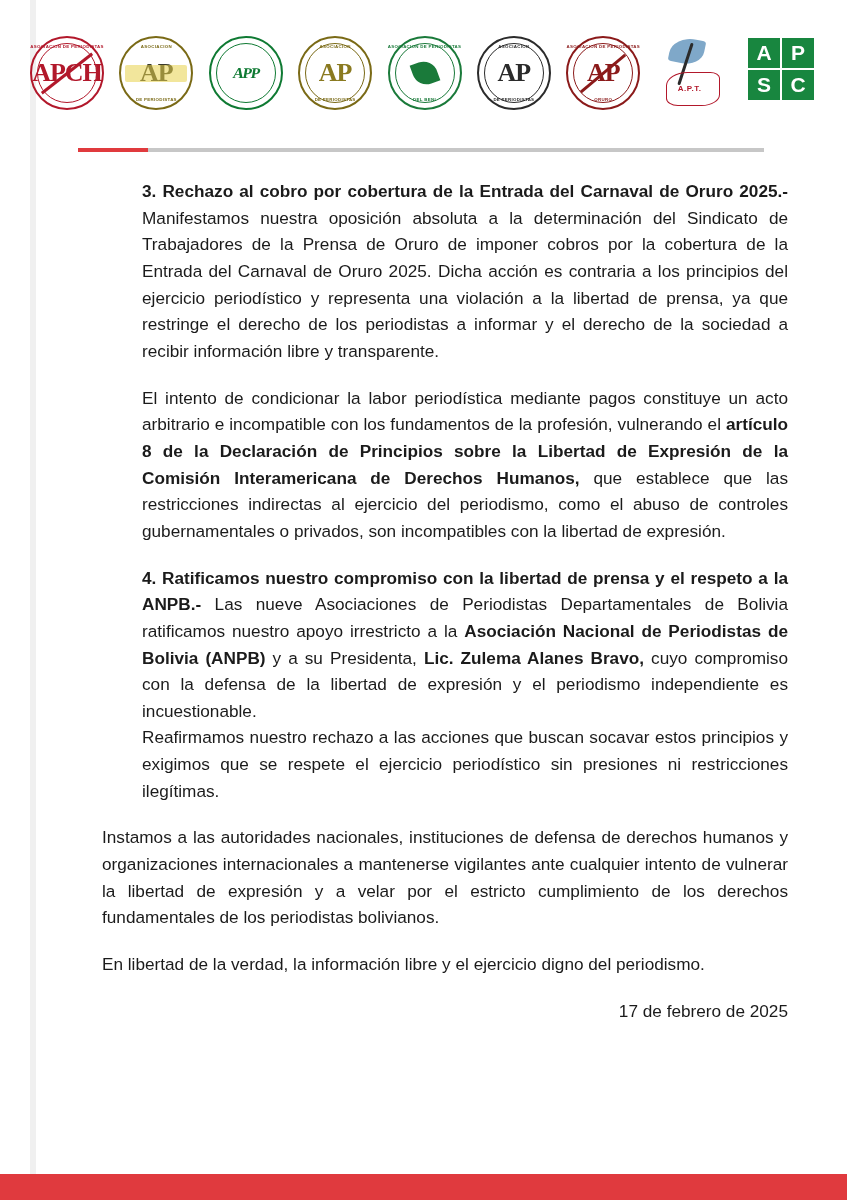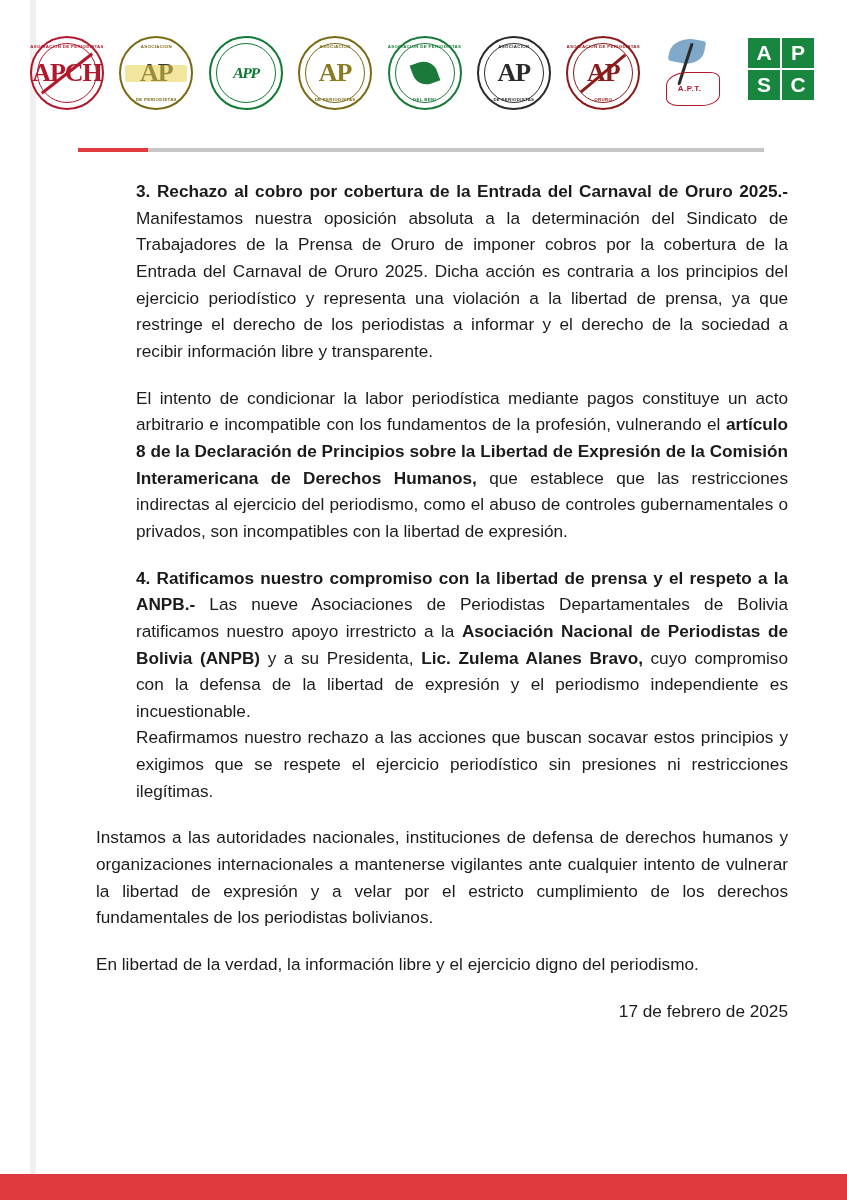--- a/index.html
+++ b/index.html
@@ -217,21 +217,21 @@
     position: absolute;
     top: 178px;
     left: 84px;
     width: 704px;
     font-size: 17.2px;
     line-height: 1.55;
     color: #1b1b1b;
     text-align: justify;
   }
   .para {
-    margin: 0 0 20px 12px;
+    margin: 0 0 20px 18px;
     text-align: justify;
   }
   .para.indent {
     padding-left: 40px;
   }
   .para.tight {
     margin-bottom: 0;
   }
   b, .b {
     font-weight: bold;

